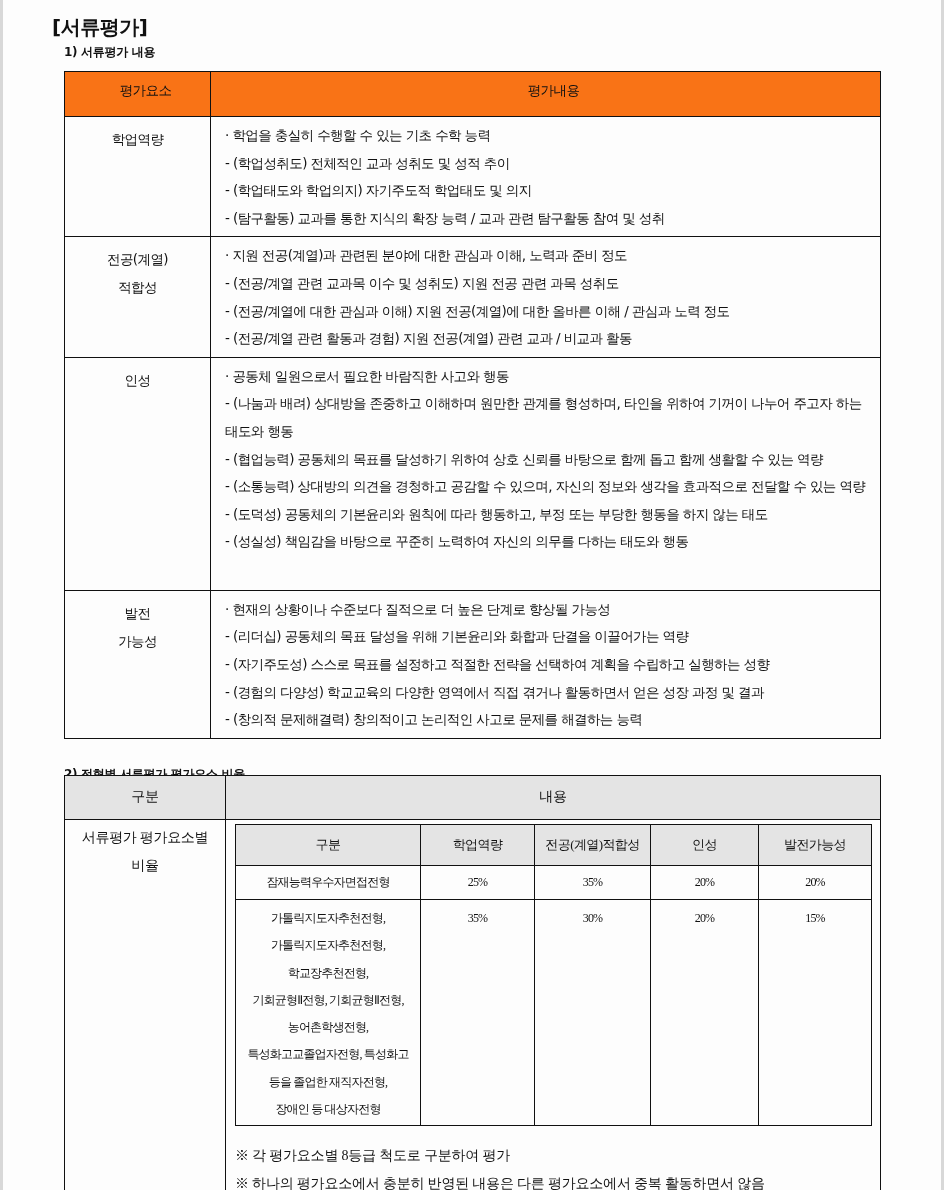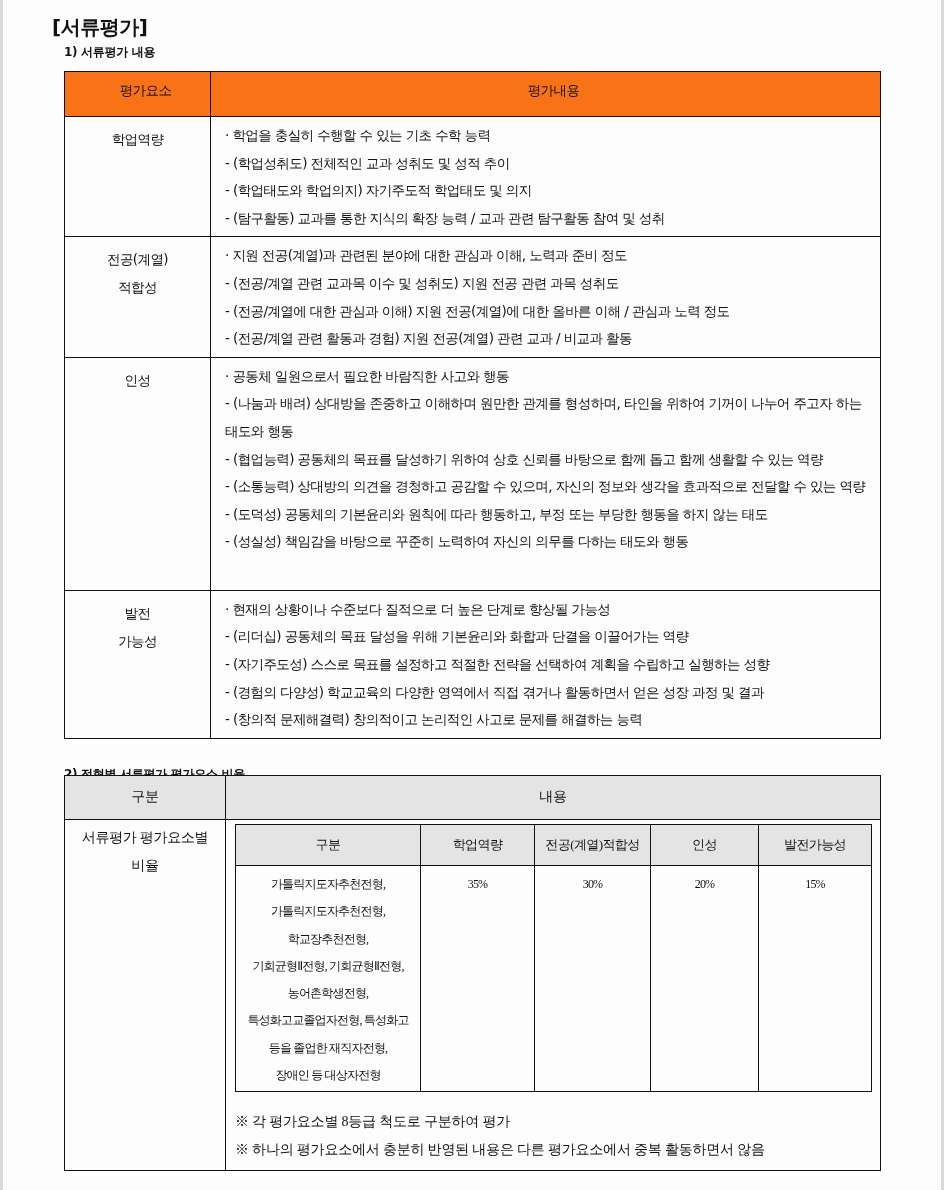--- a/index.html
+++ b/index.html
@@ -137,20 +137,27 @@
           </colgroup>
           <tbody>
             <tr>
               <th>구분</th>
               <th>학업역량</th>
               <th>전공(계열)적합성</th>
               <th>인성</th>
               <th>발전가능성</th>
             </tr>
             <tr>
+              <td>잠재능력우수자면접전형</td>
+              <td>25%</td>
+              <td>35%</td>
+              <td>20%</td>
+              <td>20%</td>
+            </tr>
+            <tr>
               <td class="multi">
                 <span class="line">가톨릭지도자추천전형,</span>
                 <span class="line">가톨릭지도자추천전형,</span>
                 <span class="line">학교장추천전형,</span>
                 <span class="line">기회균형Ⅱ전형, 기회균형Ⅱ전형,</span>
                 <span class="line">농어촌학생전형,</span>
                 <span class="line">특성화고교졸업자전형, 특성화고</span>
                 <span class="line">등을 졸업한 재직자전형,</span>
                 <span class="line">장애인 등 대상자전형</span>
               </td>

